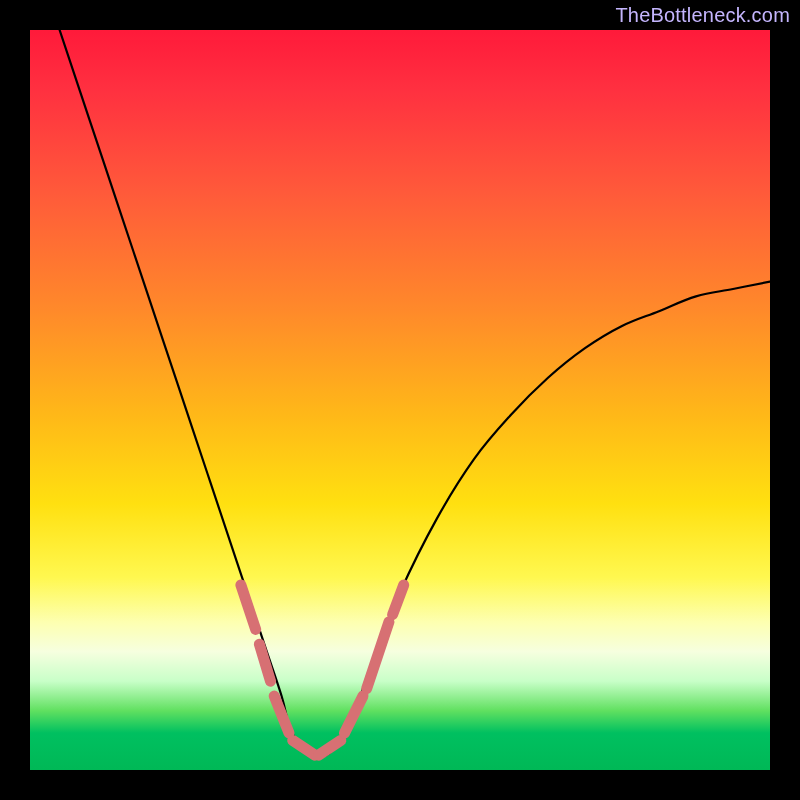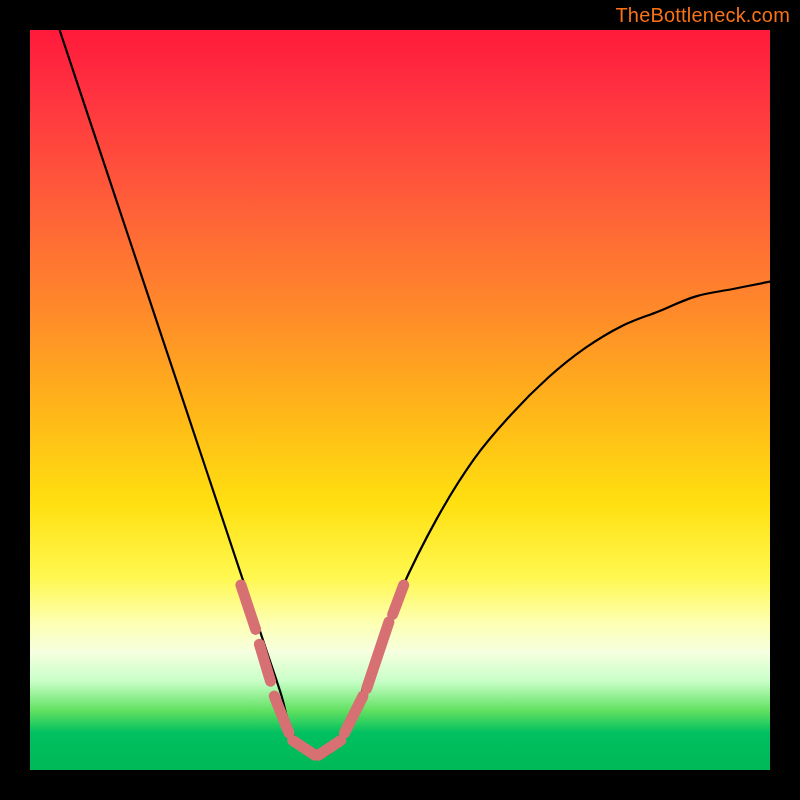--- a/index.html
+++ b/index.html
@@ -42,21 +42,21 @@
       #c8ffc8 88%,
       #60e060 92%,
       #00c060 95%,
       #00b856 100%
     );
   }
   .watermark {
     position: absolute;
     top: 4px;
     right: 10px;
-    color: #f97316;
+    color: #c4b5fd;
     font-size: 20px;
     font-weight: 500;
     letter-spacing: 0.2px;
     user-select: none;
   }
   svg.curve {
     position: absolute;
     inset: 0;
   }
 </style>

